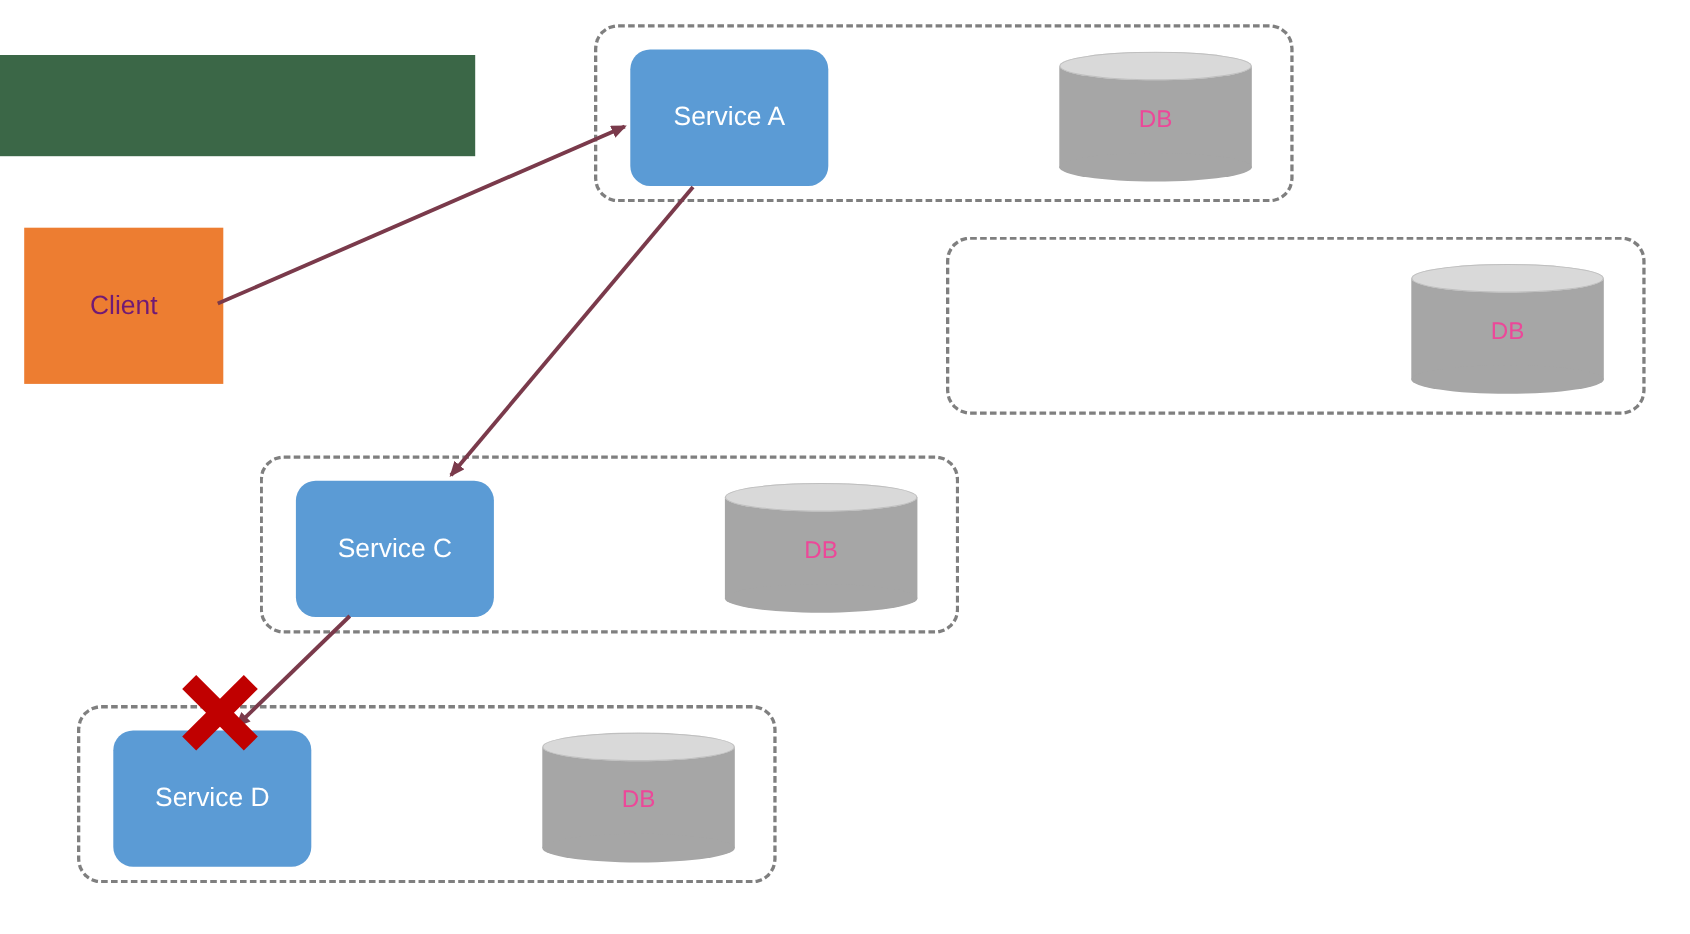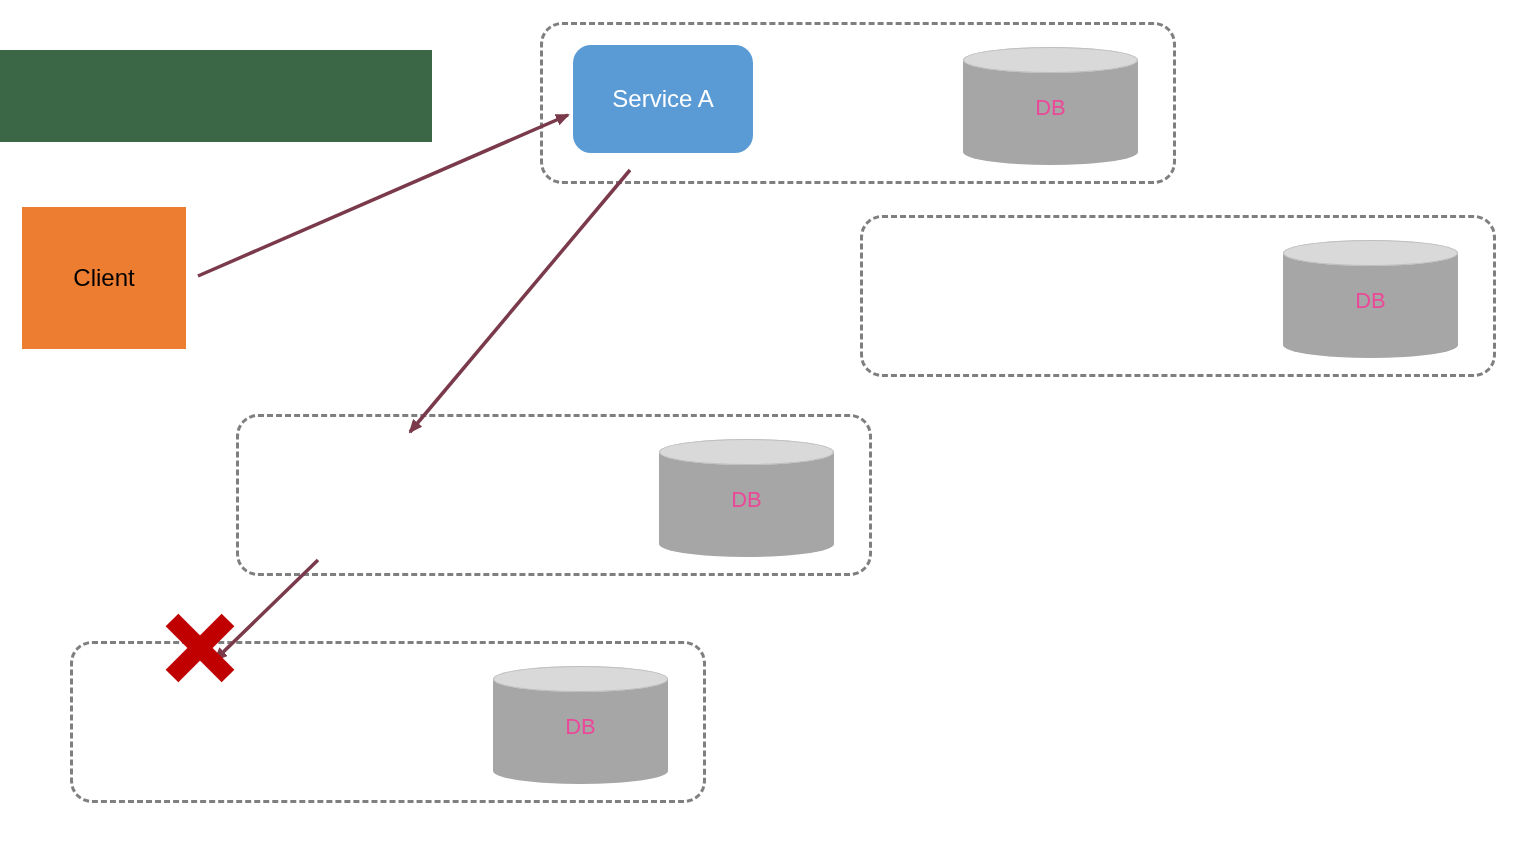--- a/index.html
+++ b/index.html
@@ -25,24 +25,24 @@
     width: 432px;
     height: 92px;
     background: #3b6747;
   }
 
   
   .client-box {
     position: absolute;
     left: 22px;
     top: 207px;
-    width: 164px;
+    width: 181px;
     height: 142px;
     background: #ed7d31;
-    color: #000000;
+    color: #701a75;
     display: flex;
     align-items: center;
     justify-content: center;
     font-size: 24px;
   }
 
   
   .group {
     position: absolute;
     border: 3px dashed #7f7f7f;
@@ -51,21 +51,21 @@
   }
   .group-a { left: 540px; top: 22px;  width: 636px; height: 162px; }
   .group-b { left: 860px; top: 215px; width: 636px; height: 162px; }
   .group-c { left: 236px; top: 414px; width: 636px; height: 162px; }
   .group-d { left: 70px;  top: 641px; width: 636px; height: 162px; }
 
   
   .service {
     position: absolute;
     width: 180px;
-    height: 108px;
+    height: 124px;
     background: #5b9bd5;
     color: #fff;
     border-radius: 18px;
     display: flex;
     align-items: center;
     justify-content: center;
     font-size: 24px;
     top: 20px;
     left: 30px;
     box-sizing: border-box;
@@ -143,29 +143,35 @@
   <div class="group group-b">
     <div class="cyl">
       <div class="wall"></div>
       <div class="base"></div>
       <div class="lid"></div>
       <div class="txt">DB</div>
     </div>
   </div>
 
   <div class="group group-c">
+    <div class="service">
+      <span>Service C</span>
+    </div>
     <div class="cyl">
       <div class="wall"></div>
       <div class="base"></div>
       <div class="lid"></div>
       <div class="txt">DB</div>
     </div>
   </div>
 
   <div class="group group-d">
+    <div class="service">
+      <span>Service D</span>
+    </div>
     <div class="cyl">
       <div class="wall"></div>
       <div class="base"></div>
       <div class="lid"></div>
       <div class="txt">DB</div>
     </div>
   </div>
 
   <svg class="arrows" viewBox="0 0 1536 849">
     <defs>

